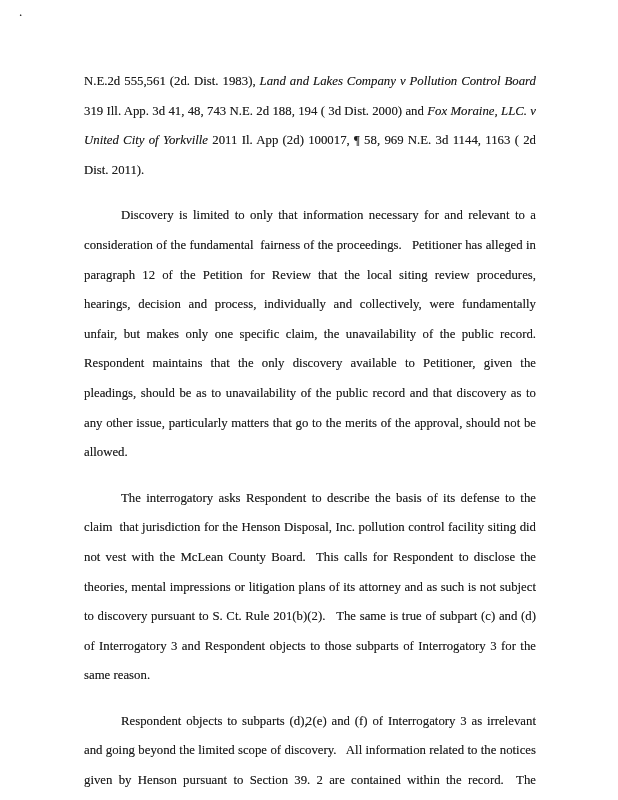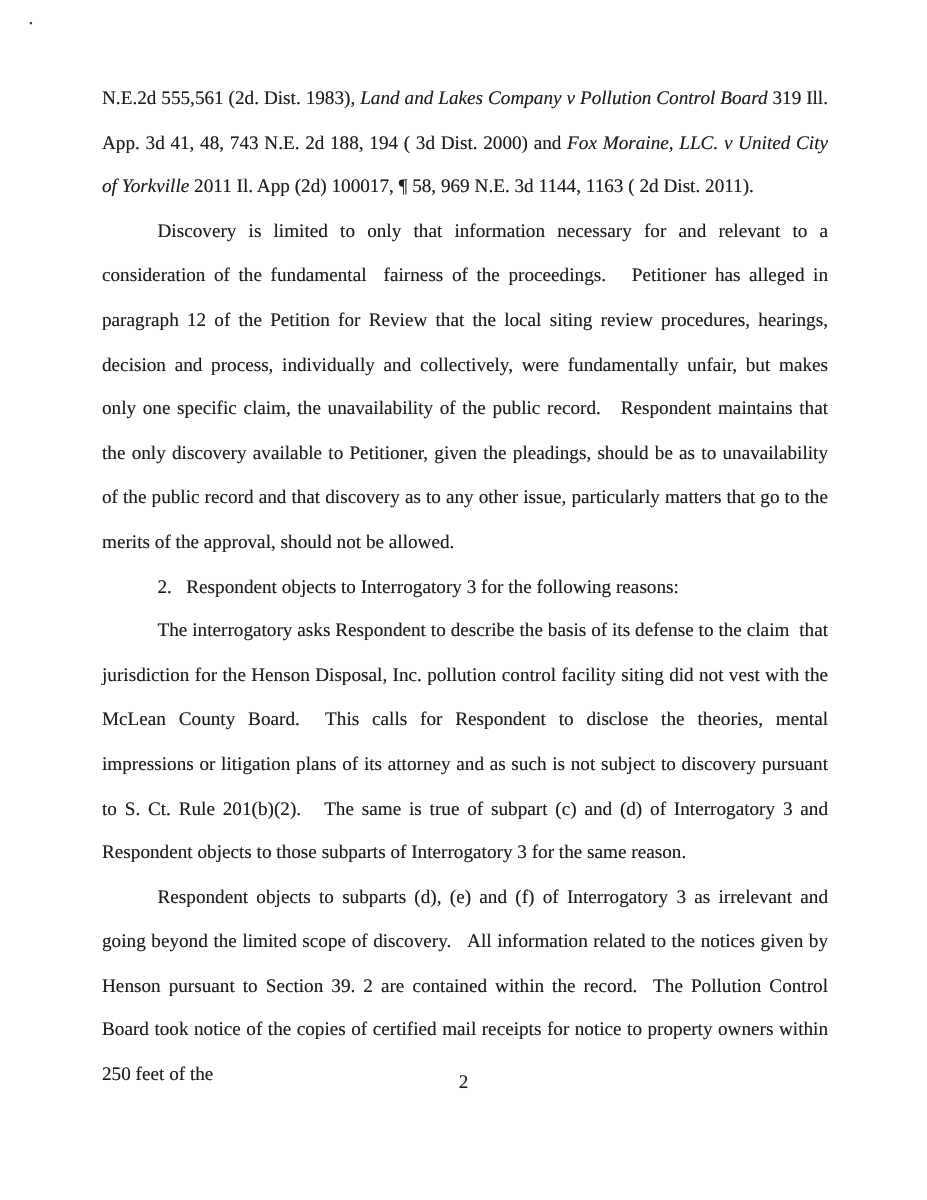--- a/index.html
+++ b/index.html
@@ -27,21 +27,21 @@
     font-size: 13px;
     color: #333;
   }
   .content {
     position: absolute;
     left: 68px;
     top: 51px;
     width: 484px;
   }
   .para {
-    margin: 0;
+    margin: 16px;
     font-size: 12.8px;
     line-height: 29.6px;
     text-align: justify;
     white-space: pre-wrap;
   }
   .para.indent {
     text-indent: 37px;
   }
   .italic {
     font-style: italic;
@@ -57,19 +57,18 @@
 </style>
 </head>
 <body>
 
 <div class="page">
   <span class="corner-mark scan-text">.</span>
 
   <div class="content scan-text">
       <p class="para"><span class="">N.E.2d 555,561 (2d. Dist. 1983), </span><span class="italic">Land and Lakes Company v Pollution Control Board</span><span class=""> 319 Ill. App. 3d 41, 48, 743 N.E. 2d 188, 194 ( 3d Dist. 2000) and </span><span class="italic">Fox Moraine, LLC. v United City of Yorkville</span><span class=""> 2011 Il. App (2d) 100017, ¶ 58, 969 N.E. 3d 1144, 1163 ( 2d Dist. 2011).</span></p>
       <p class="para indent"><span class="">Discovery is limited to only that information necessary for and relevant to a consideration of the fundamental  fairness of the proceedings.   Petitioner has alleged in paragraph 12 of the Petition for Review that the local siting review procedures, hearings, decision and process, individually and collectively, were fundamentally unfair, but makes only one specific claim, the unavailability of the public record.   Respondent maintains that the only discovery available to Petitioner, given the pleadings, should be as to unavailability of the public record and that discovery as to any other issue, particularly matters that go to the merits of the approval, should not be allowed.</span></p>
-      <p class="para indent"><span class="">2.   Respondent objects to Interrogatory 3 for the following reasons:</span></p>
       <p class="para indent"><span class="">The interrogatory asks Respondent to describe the basis of its defense to the claim  that jurisdiction for the Henson Disposal, Inc. pollution control facility siting did not vest with the McLean County Board.  This calls for Respondent to disclose the theories, mental impressions or litigation plans of its attorney and as such is not subject to discovery pursuant to S. Ct. Rule 201(b)(2).   The same is true of subpart (c) and (d) of Interrogatory 3 and Respondent objects to those subparts of Interrogatory 3 for the same reason.</span></p>
       <p class="para indent"><span class="">Respondent objects to subparts (d), (e) and (f) of Interrogatory 3 as irrelevant and going beyond the limited scope of discovery.   All information related to the notices given by Henson pursuant to Section 39. 2 are contained within the record.  The Pollution Control Board took notice of the copies of certified mail receipts for notice to property owners within 250 feet of the</span></p>
     </div>
 
   <div class="page-number scan-text">2</div>
 </div>
 
 </body></html>

